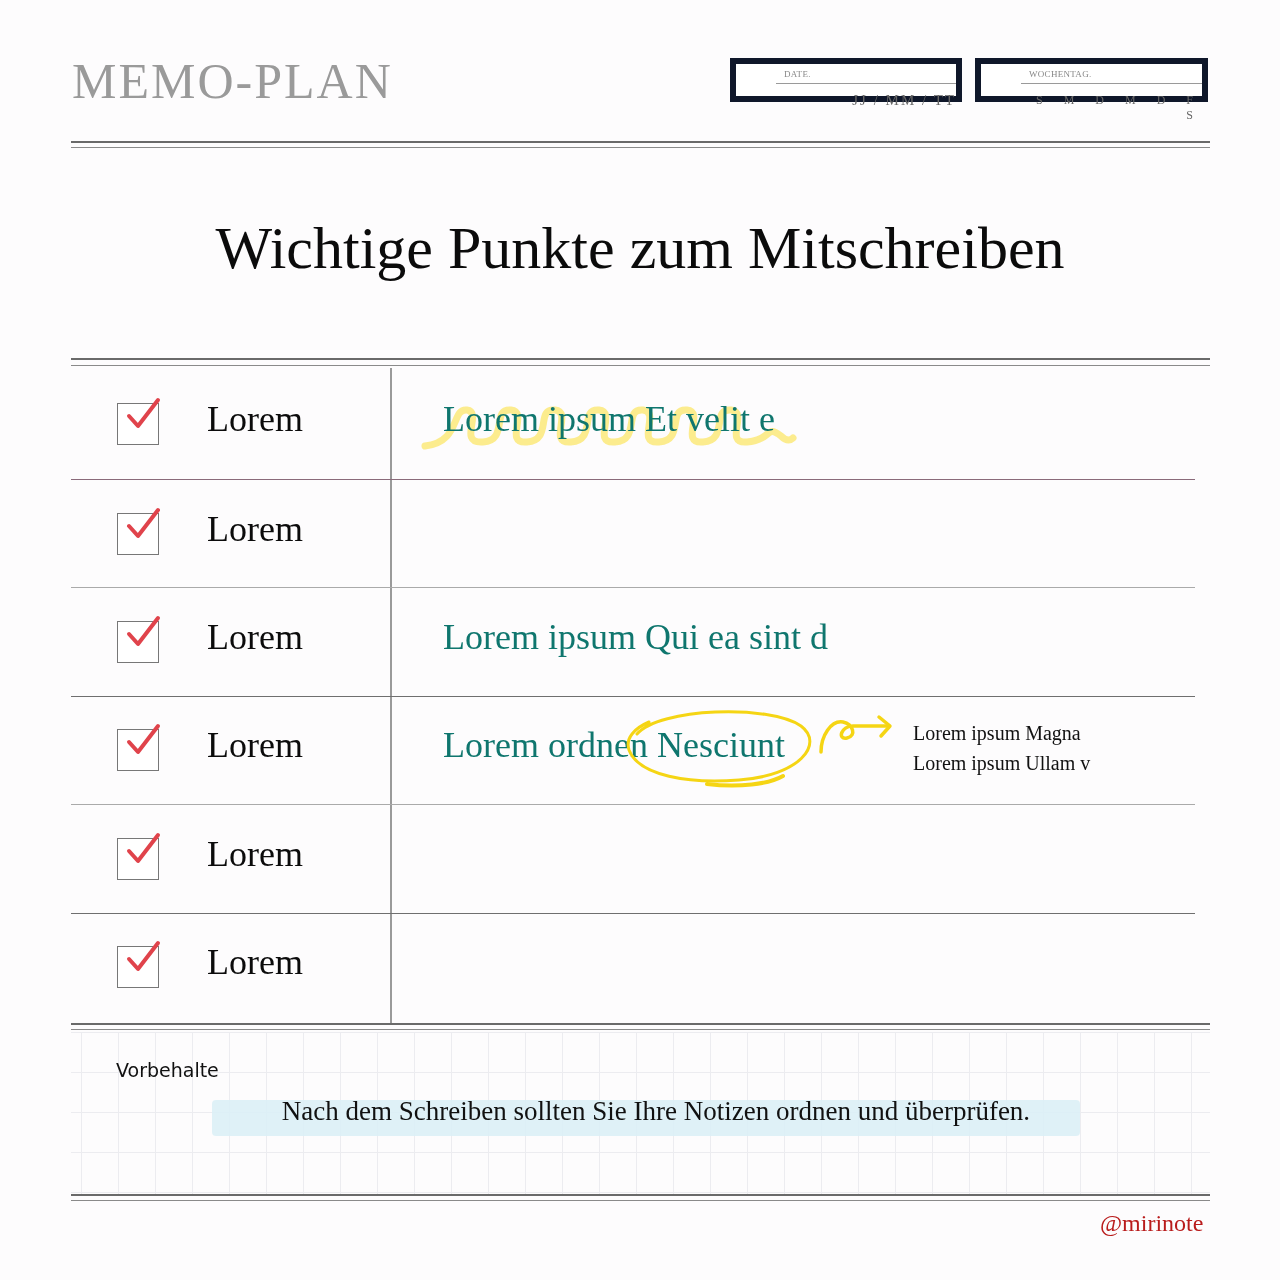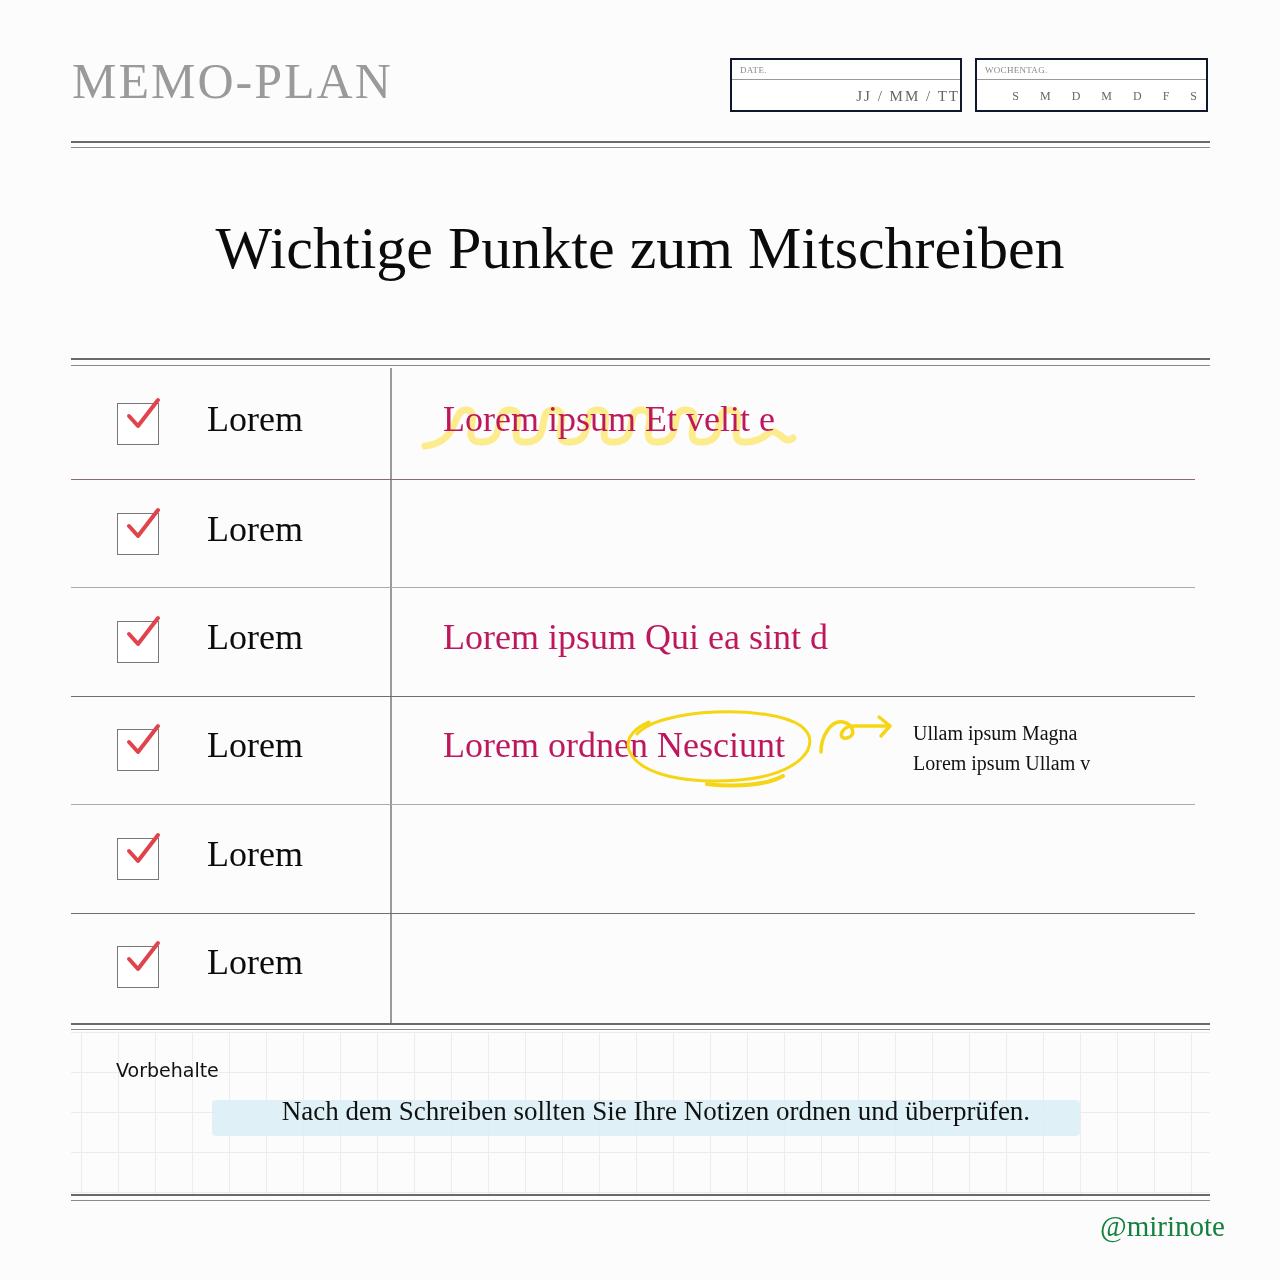--- a/index.html
+++ b/index.html
@@ -10,22 +10,23 @@
       color: #111;
     }
     .abs { position: absolute; }
 
     
     .brand {
       left: 72px; top: 56px; font-size: 50px; letter-spacing: 2px;
       color: #9a9a9a; font-family: "Liberation Serif", serif; line-height: 1;
     }
     .hbox {
-      top: 58px; height: 54px; border: 2px solid #0f172a; background: #fff;
+      top: 58px; height: 44px; border: 6px solid #0f172a; background: #fff;
       box-sizing: border-box;
+      padding-left: 40px;
     }
     .hbox .lab {
       height: 20px; border-bottom: 1px solid #9a9a9a; font-size: 9px; color: #888;
       font-family: "Liberation Serif", serif; padding: 5px 0 0 8px; box-sizing: border-box;
       letter-spacing: .3px;
     }
     .hbox .val {
       text-align: right; font-size: 15px; color: #666; padding-top: 8px;
       font-family: "Liberation Serif", serif; letter-spacing: 2px;
     }
@@ -46,21 +47,21 @@
       position: absolute; left: 46px; top: 35px; width: 42px; height: 42px;
       border: 1px solid #777; box-sizing: border-box; background: #fff;
     }
     .checkbox svg { position: absolute; left: 8px; top: -12px; overflow: visible; }
     .label {
       position: absolute; left: 136px; top: 30px; font-size: 36px;
       font-family: Liberation Serif, serif; color: #0b0b0b;
     }
     .content {
       position: absolute; left: 372px; top: 30px; font-size: 36px;
-      font-family: "Liberation Serif", serif; color: #be185d; white-space: nowrap;
+      font-family: "Liberation Serif", serif; color: #0f766e; white-space: nowrap;
     }
     .side-note {
       position: absolute; left: 842px; top: 24px; font-size: 20px; line-height: 30px;
       font-family: "Liberation Serif", serif; color: #111;
     }
     .deco { position: absolute; pointer-events: none; }
 
     
     .notes {
       left: 71px; top: 1032px; width: 1139px; height: 162px;
@@ -75,21 +76,21 @@
     }
     .notes-highlight {
       left: 212px; top: 1100px; width: 868px; height: 36px; background: #dcf0f6; border-radius: 4px;
       opacity: .9;
     }
     .notes-text {
       left: 0; width: 1312px; top: 1096px; text-align: center;
       font-family: "Liberation Serif", serif; font-size: 27px; color: #111;
     }
     .handle {
-      left: 1100px; top: 1210px; font-family: "Liberation Serif", serif; font-size: 29px; color: #15803d;
+      left: 1100px; top: 1210px; font-family: "Liberation Serif", serif; font-size: 24px; color: #b91c1c;
     }
   </style>
 </head>
 <body>
 
 <div class="abs brand">MEMO-PLAN</div>
 
 <div class="abs hbox" style="left:730px; width:232px;">
   <div class="lab">DATE.</div>
   <div class="val">JJ / MM / TT</div>
@@ -154,21 +155,21 @@
   <div class="content">Lorem ordnen Nesciunt</div>
   <svg class="deco" style="left:548px; top:10px;" width="200" height="90" viewBox="0 0 200 90">
     <path d="M18 30 C40 4 150 0 182 22 C206 40 180 72 120 76 C70 80 20 72 10 46 C6 34 16 24 30 18" fill="none" stroke="#f5d514" stroke-width="3" stroke-linecap="round"></path>
     <path d="M88 80 C120 84 150 80 164 72" fill="none" stroke="#f5d514" stroke-width="4" stroke-linecap="round"></path>
   </svg>
   <svg class="deco" style="left:746px; top:20px;" width="80" height="45" viewBox="0 0 80 45">
     <path d="M4 38 C4 22 14 6 26 8 C36 10 40 22 30 24 C20 26 24 12 36 12 C50 12 60 12 72 12" fill="none" stroke="#f5d514" stroke-width="3.5" stroke-linecap="round"></path>
     <path d="M62 3 L73 12 L64 22" fill="none" stroke="#f5d514" stroke-width="3.5" stroke-linecap="round" stroke-linejoin="round"></path>
   </svg>
   <div class="side-note">
-    <div>Ullam ipsum Magna</div>
+    <div>Lorem ipsum Magna</div>
     <div>Lorem ipsum Ullam v</div>
   </div>
 </div>
 <div class="abs row-line" style="top:804px; background:#aaa;"></div>
 
 <div class="abs row" style="top:803px;">
   <div class="checkbox">
     <svg width="40" height="40" viewBox="0 0 40 40">
         <path d="M3 24 L12 34 L32 8" fill="none" stroke="#e0434b" stroke-width="4" stroke-linecap="round" stroke-linejoin="round"></path>
       </svg>

